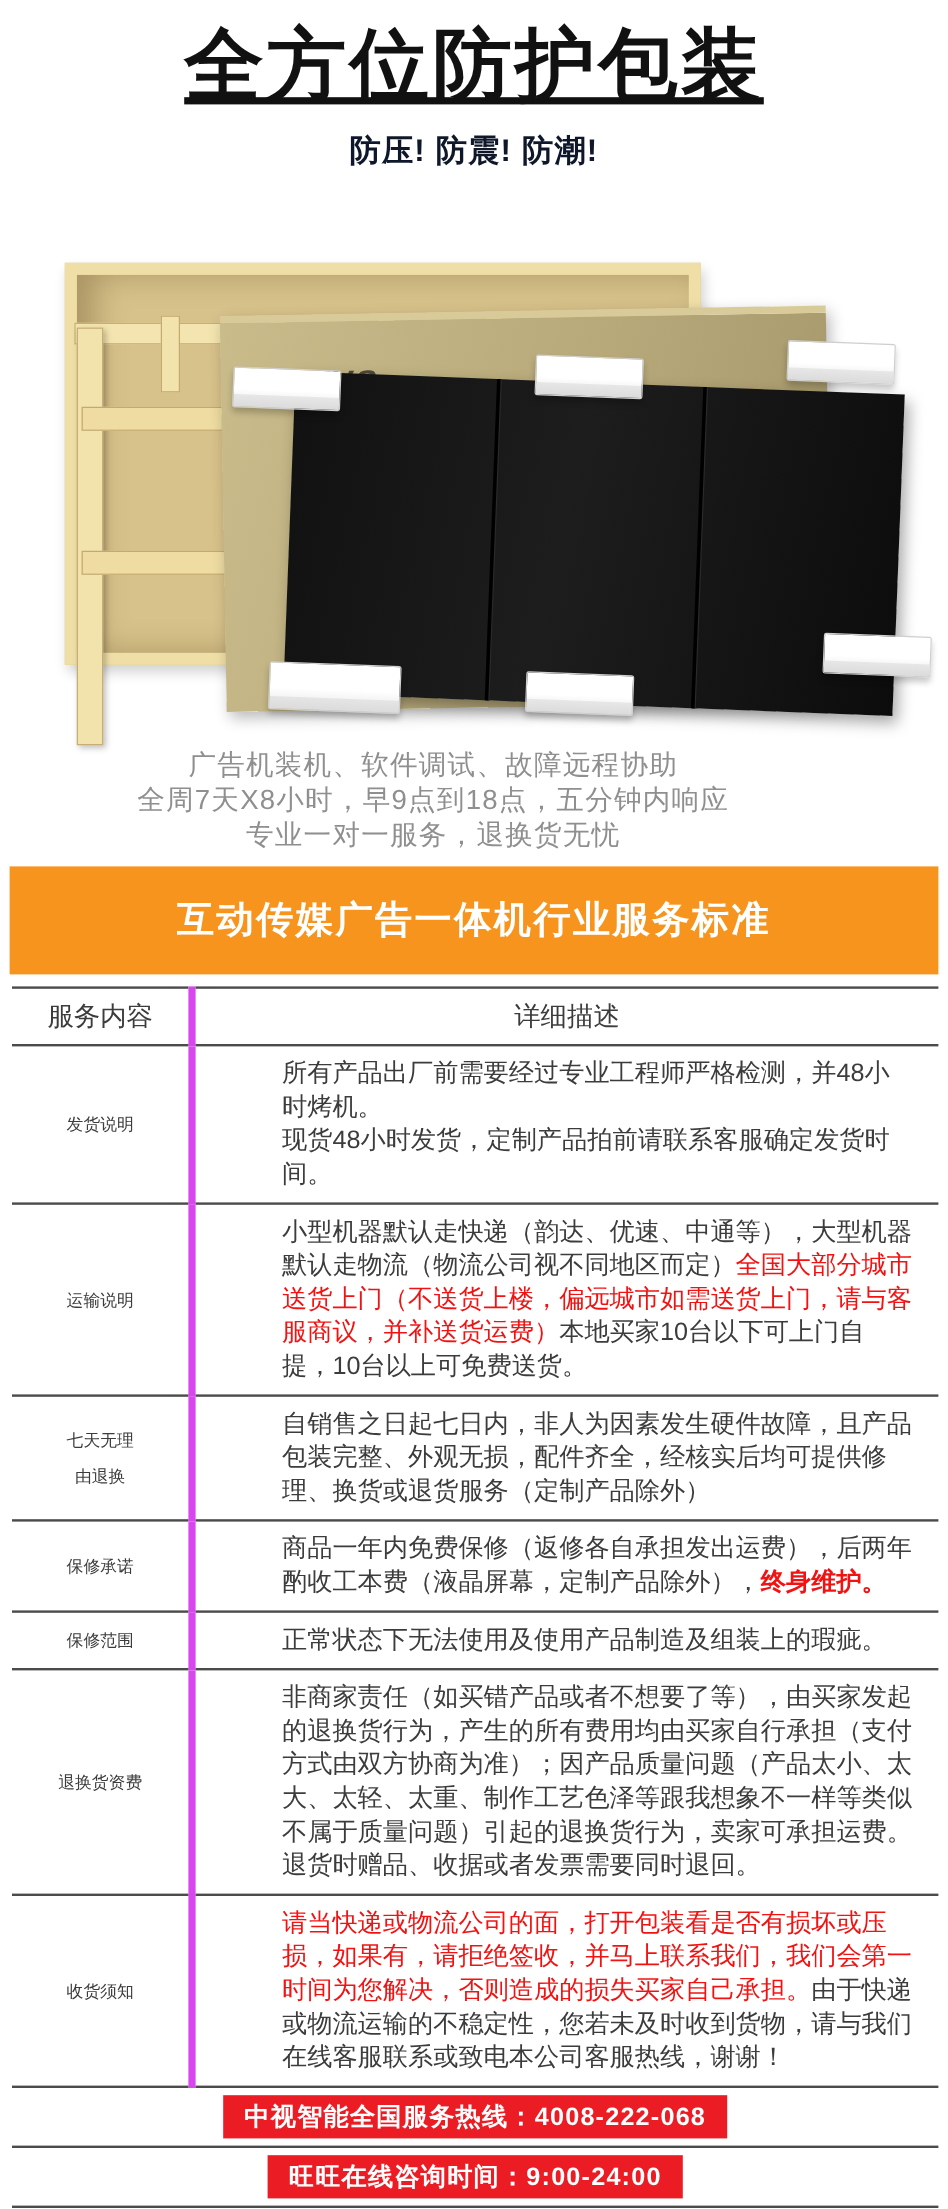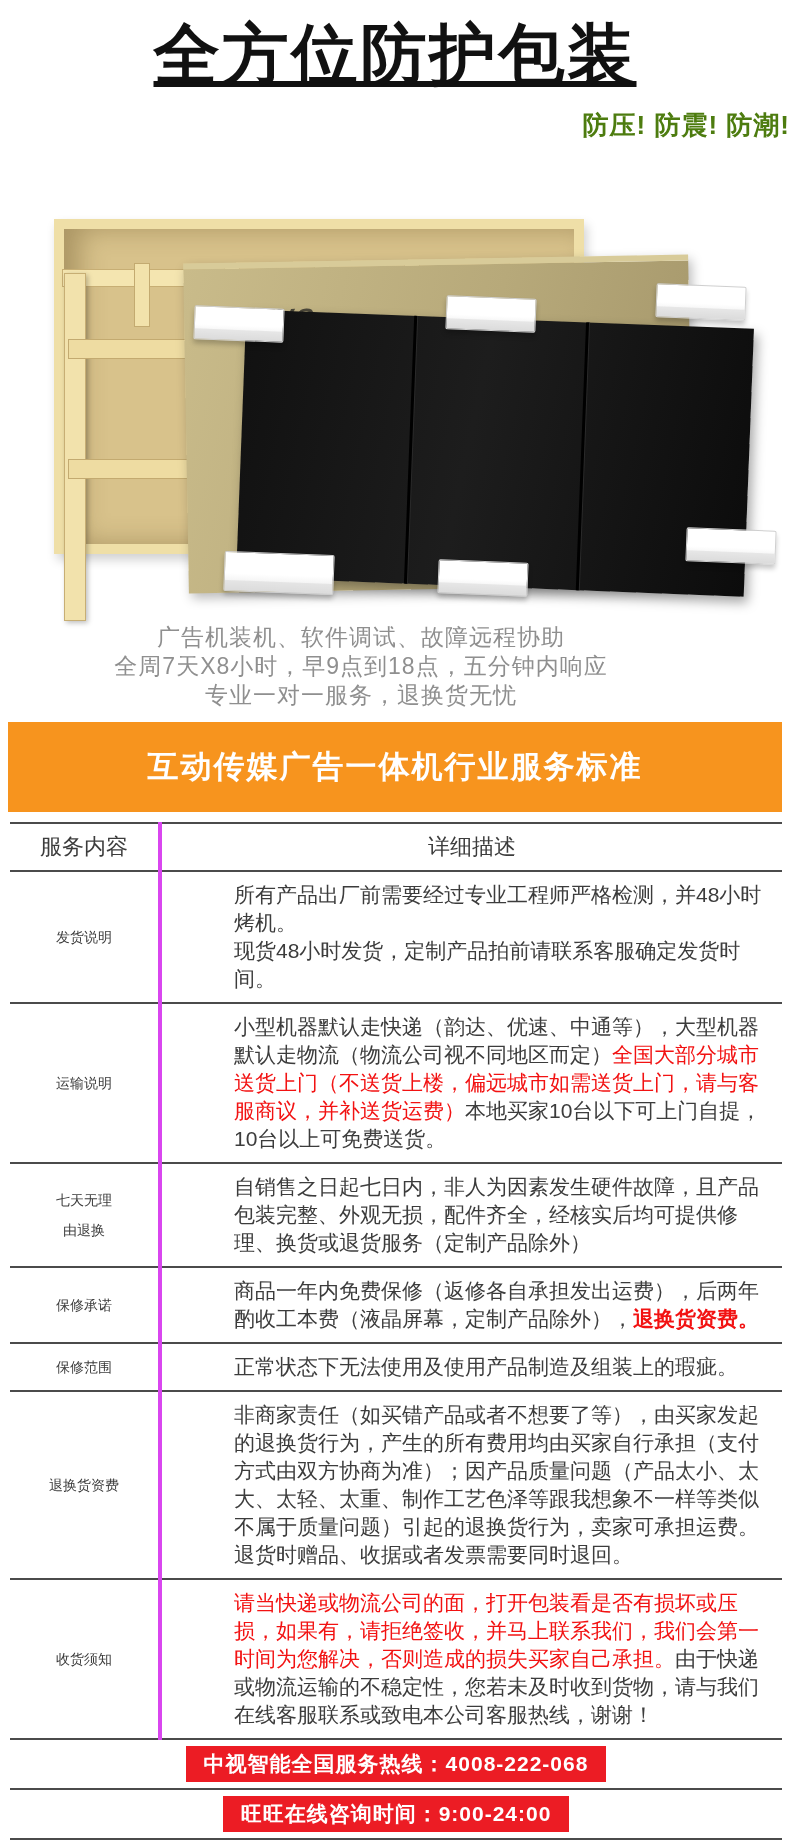--- a/index.html
+++ b/index.html
@@ -9,22 +9,22 @@
     font-family:"Liberation Sans","DejaVu Sans",sans-serif;
     position:relative;
   }
 
   
   .main-title {
     margin-top:10px; text-align:center;
     font-size:66px; font-weight:900; color:#111; letter-spacing:3px;text-decoration:underline;
   }
   .sub-title {
-    margin-top:8px; text-align:right;
-    font-size:26px; font-weight:700; color:#4d7c0f; letter-spacing:1px;
+    margin-top:8px; text-align:center;
+    font-size:26px; font-weight:700; color:#0f172a; letter-spacing:1px;
   }
 
   
   .figure { position:relative; width:700px; height:420px; margin:26px auto 0 46px; }
   .crate {
     position:absolute; left:8px; top:50px; width:530px; height:335px;
     background:#d8c28b; border:10px solid #efdfa7;
     box-shadow: inset 16px 0 26px rgba(90,70,30,.35), 3px 6px 10px rgba(0,0,0,.18);
   }
   .crate-toprail { position:absolute; left:-2px; top:40px; width:546px; height:18px; background:#f4e5b0; border:1px solid #c7ae74; }
@@ -59,21 +59,21 @@
   
   .banner {
     margin:12px 8px 0; height:90px; background:#f7941e;
     display:flex; align-items:center; justify-content:center;
     color:#fff; font-size:31px; font-weight:700; letter-spacing:2px;
   }
 
   
   table.svc { margin:10px 10px 0; width:772px; border-collapse:collapse; table-layout:fixed; }
   table.svc th, table.svc td { border-top:2px solid #4b4b4b; border-bottom:2px solid #4b4b4b; }
-  table.svc th.col-label, table.svc td.label { border-right:4px solid #d946ef;margin-top:20px; }
+  table.svc th.col-label, table.svc td.label { border-right:6px solid #d946ef;margin-top:20px; }
   table.svc th { height:48px; font-weight:400; font-size:22px; color:#3c3c3c; text-align:center; }
   th.col-label { width:150px; }
   td.label {
     width:150px; text-align:center; vertical-align:middle;
     font-size:14px; color:#3c3c3c; white-space:pre-line; line-height:30px;
   }
   td.desc { padding:9px 20px 9px 72px; font-size:21px; line-height:28px; color:#3c3c3c; vertical-align:middle; }
   .seg-n { color:#3c3c3c; }
   .seg-r { color:#f21212; }
   .seg-rb { color:#f21212; font-weight:700; }
@@ -142,21 +142,21 @@
         <td class="label">运输说明</td>
         <td class="desc"><span class="seg-n" style="white-space: pre-line;">小型机器默认走快递（韵达、优速、中通等），大型机器默认走物流（物流公司视不同地区而定）</span><span class="seg-r" style="white-space: pre-line;">全国大部分城市送货上门（不送货上楼，偏远城市如需送货上门，请与客服商议，并补送货运费）</span><span class="seg-n" style="white-space: pre-line;">本地买家10台以下可上门自提，10台以上可免费送货。</span></td>
       </tr>
       <tr>
         <td class="label">七天无理
 由退换</td>
         <td class="desc"><span class="seg-n" style="white-space: pre-line;">自销售之日起七日内，非人为因素发生硬件故障，且产品包装完整、外观无损，配件齐全，经核实后均可提供修理、换货或退货服务（定制产品除外）</span></td>
       </tr>
       <tr>
         <td class="label">保修承诺</td>
-        <td class="desc"><span class="seg-n" style="white-space: pre-line;">商品一年内免费保修（返修各自承担发出运费），后两年酌收工本费（液晶屏幕，定制产品除外），</span><span class="seg-rb" style="white-space: pre-line;">退换货资费。</span></td>
+        <td class="desc"><span class="seg-n" style="white-space: pre-line;">商品一年内免费保修（返修各自承担发出运费），后两年酌收工本费（液晶屏幕，定制产品除外），</span><span class="seg-rb" style="white-space: pre-line;">终身维护。</span></td>
       </tr>
       <tr>
         <td class="label">保修范围</td>
         <td class="desc"><span class="seg-n" style="white-space: pre-line;">正常状态下无法使用及使用产品制造及组装上的瑕疵。</span></td>
       </tr>
       <tr>
         <td class="label">退换货资费</td>
         <td class="desc"><span class="seg-n" style="white-space: pre-line;">非商家责任（如买错产品或者不想要了等），由买家发起的退换货行为，产生的所有费用均由买家自行承担（支付方式由双方协商为准）；因产品质量问题（产品太小、太大、太轻、太重、制作工艺色泽等跟我想象不一样等类似不属于质量问题）引起的退换货行为，卖家可承担运费。退货时赠品、收据或者发票需要同时退回。</span></td>
       </tr>
       <tr>

